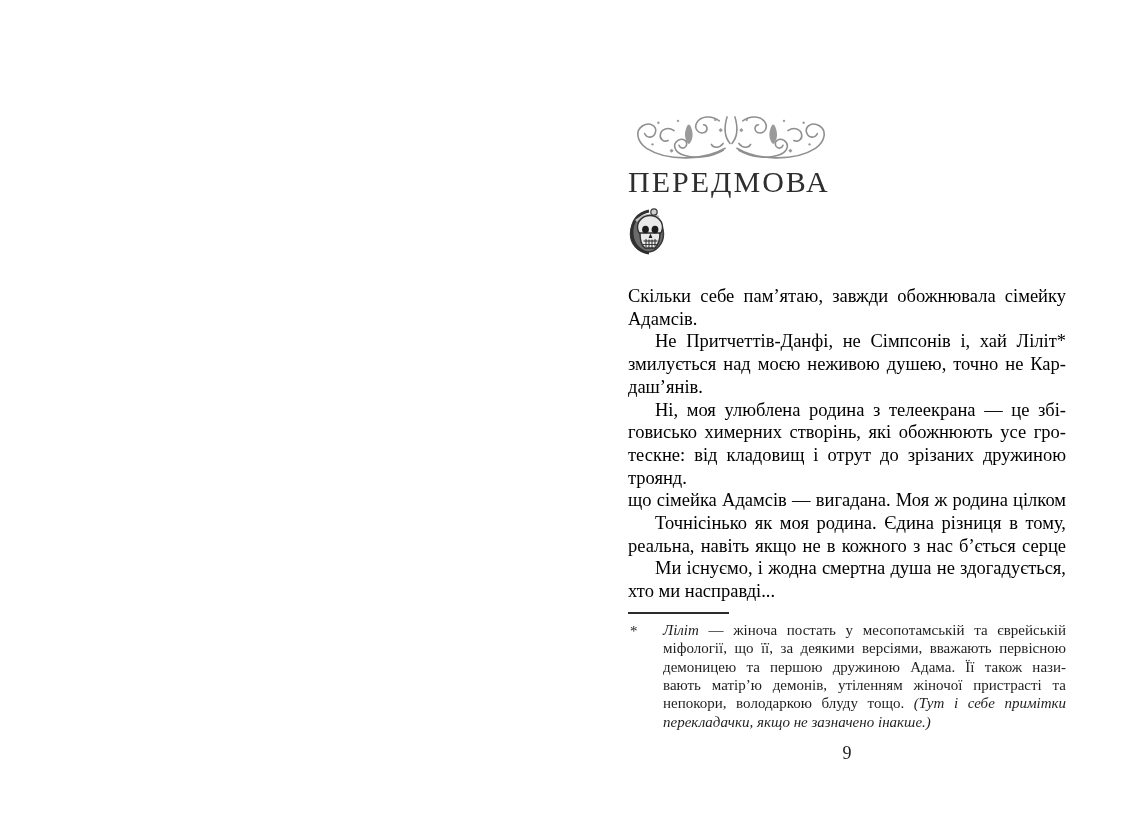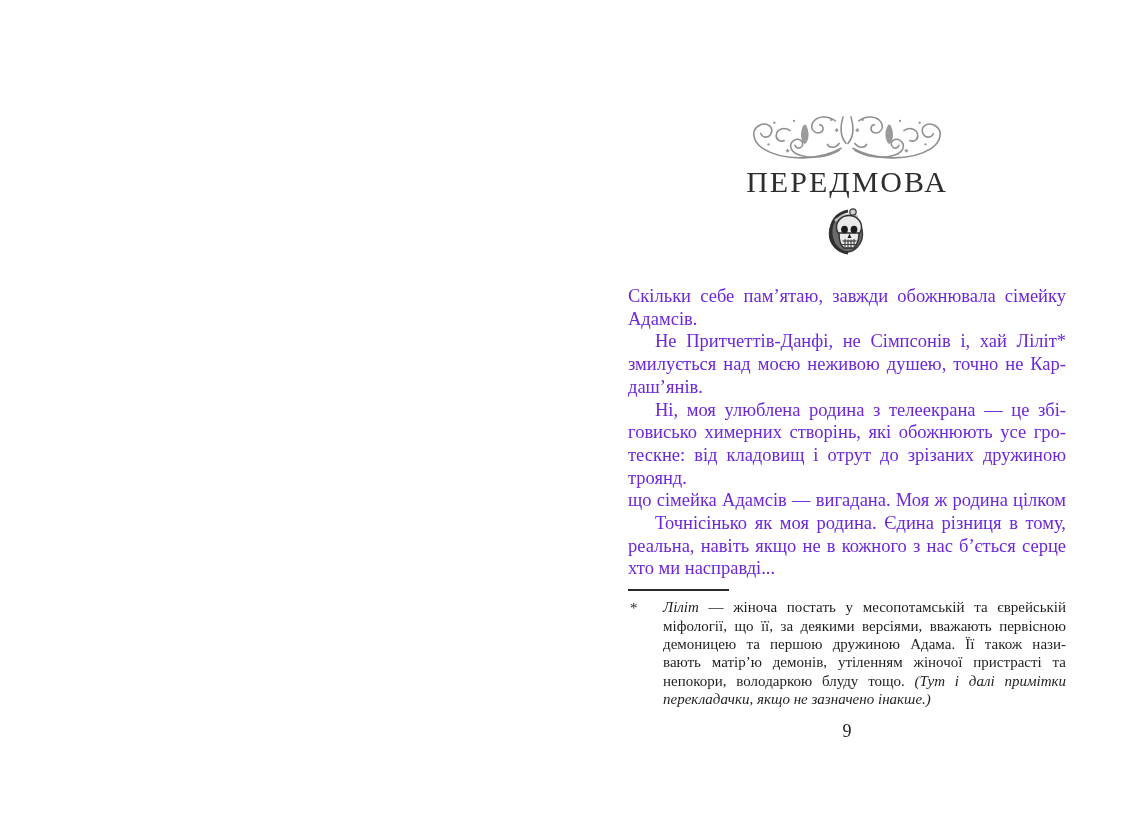--- a/index.html
+++ b/index.html
@@ -14,37 +14,36 @@
   }
   .content {
     position: absolute;
     left: 628px;
     top: 0;
     width: 438px;
   }
   .head {
     display: flex;
     flex-direction: column;
-    align-items: center;
   }
   .ornament { margin-top: 111px; width: 206px; height: 53px; }
   .chapter-title {
     margin-top: 3px;
     font-size: 30px;
     line-height: 1;
     letter-spacing: 2px;
     color: #2e2e2e;
     white-space: nowrap;
   }
   .skull { margin-top: 10px; width: 40px; height: 48px; }
   .body-text {
     margin-top: 30px;
     font-size: 18.5px;
     line-height: 22.7px;
-    color: #6d28d9;
+    color: #000000;
   }
   .line { text-align: justify; text-align-last: justify; }
   .line.last { text-align-last: left; }
   .line.indent { padding-left: 27px; }
   .footnote-rule {
     margin-top: 9px;
     width: 101px;
     height: 0;
     border-top: 2px solid #2b2b2b;
   }
@@ -155,34 +154,35 @@
           <div class="line">говисько химерних створінь, які обожнюють усе гро-</div>
           <div class="line">тескне: від кладовищ і отрут до зрізаних дружиною</div>
           <div class="line last">троянд.</div>
         </div>
         <div>
           <div class="line">що сімейка Адамсів — вигадана. Моя ж родина цілком</div>
           <div class="line indent">Точнісінько як моя родина. Єдина різниця в тому,</div>
           <div class="line">реальна, навіть якщо не в кожного з нас б’ється серце</div>
         </div>
         <div>
+          <div class="line indent">Ми існуємо, і жодна смертна душа не здогадується,</div>
           <div class="line last">хто ми насправді...</div>
         </div>
       </div>
 
     <div class="footnote-rule"></div>
 
     <div class="footnote">
       <span class="fn-marker">*</span>
       <div id="footnote-lines">
           <div class="line"><span class="it">Ліліт</span><span> — жіноча постать у месопотамській та єврейській</span></div>
           <div class="line"><span>міфології, що її, за деякими версіями, вважають первісною</span></div>
           <div class="line"><span>демоницею та першою дружиною Адама. Її також нази-</span></div>
           <div class="line"><span>вають матір’ю демонів, утіленням жіночої пристрасті та</span></div>
-          <div class="line"><span>непокори, володаркою блуду тощо. </span><span class="it">(Тут і далі примітки</span></div>
+          <div class="line"><span>непокори, володаркою блуду тощо. </span><span class="it">(Тут і себе примітки</span></div>
           <div class="line last"><span class="it">перекладачки, якщо не зазначено інакше.)</span></div>
         </div>
     </div>
 
     <div class="page-number">9</div>
 
   </div>
 </div>
 
 </body></html>

